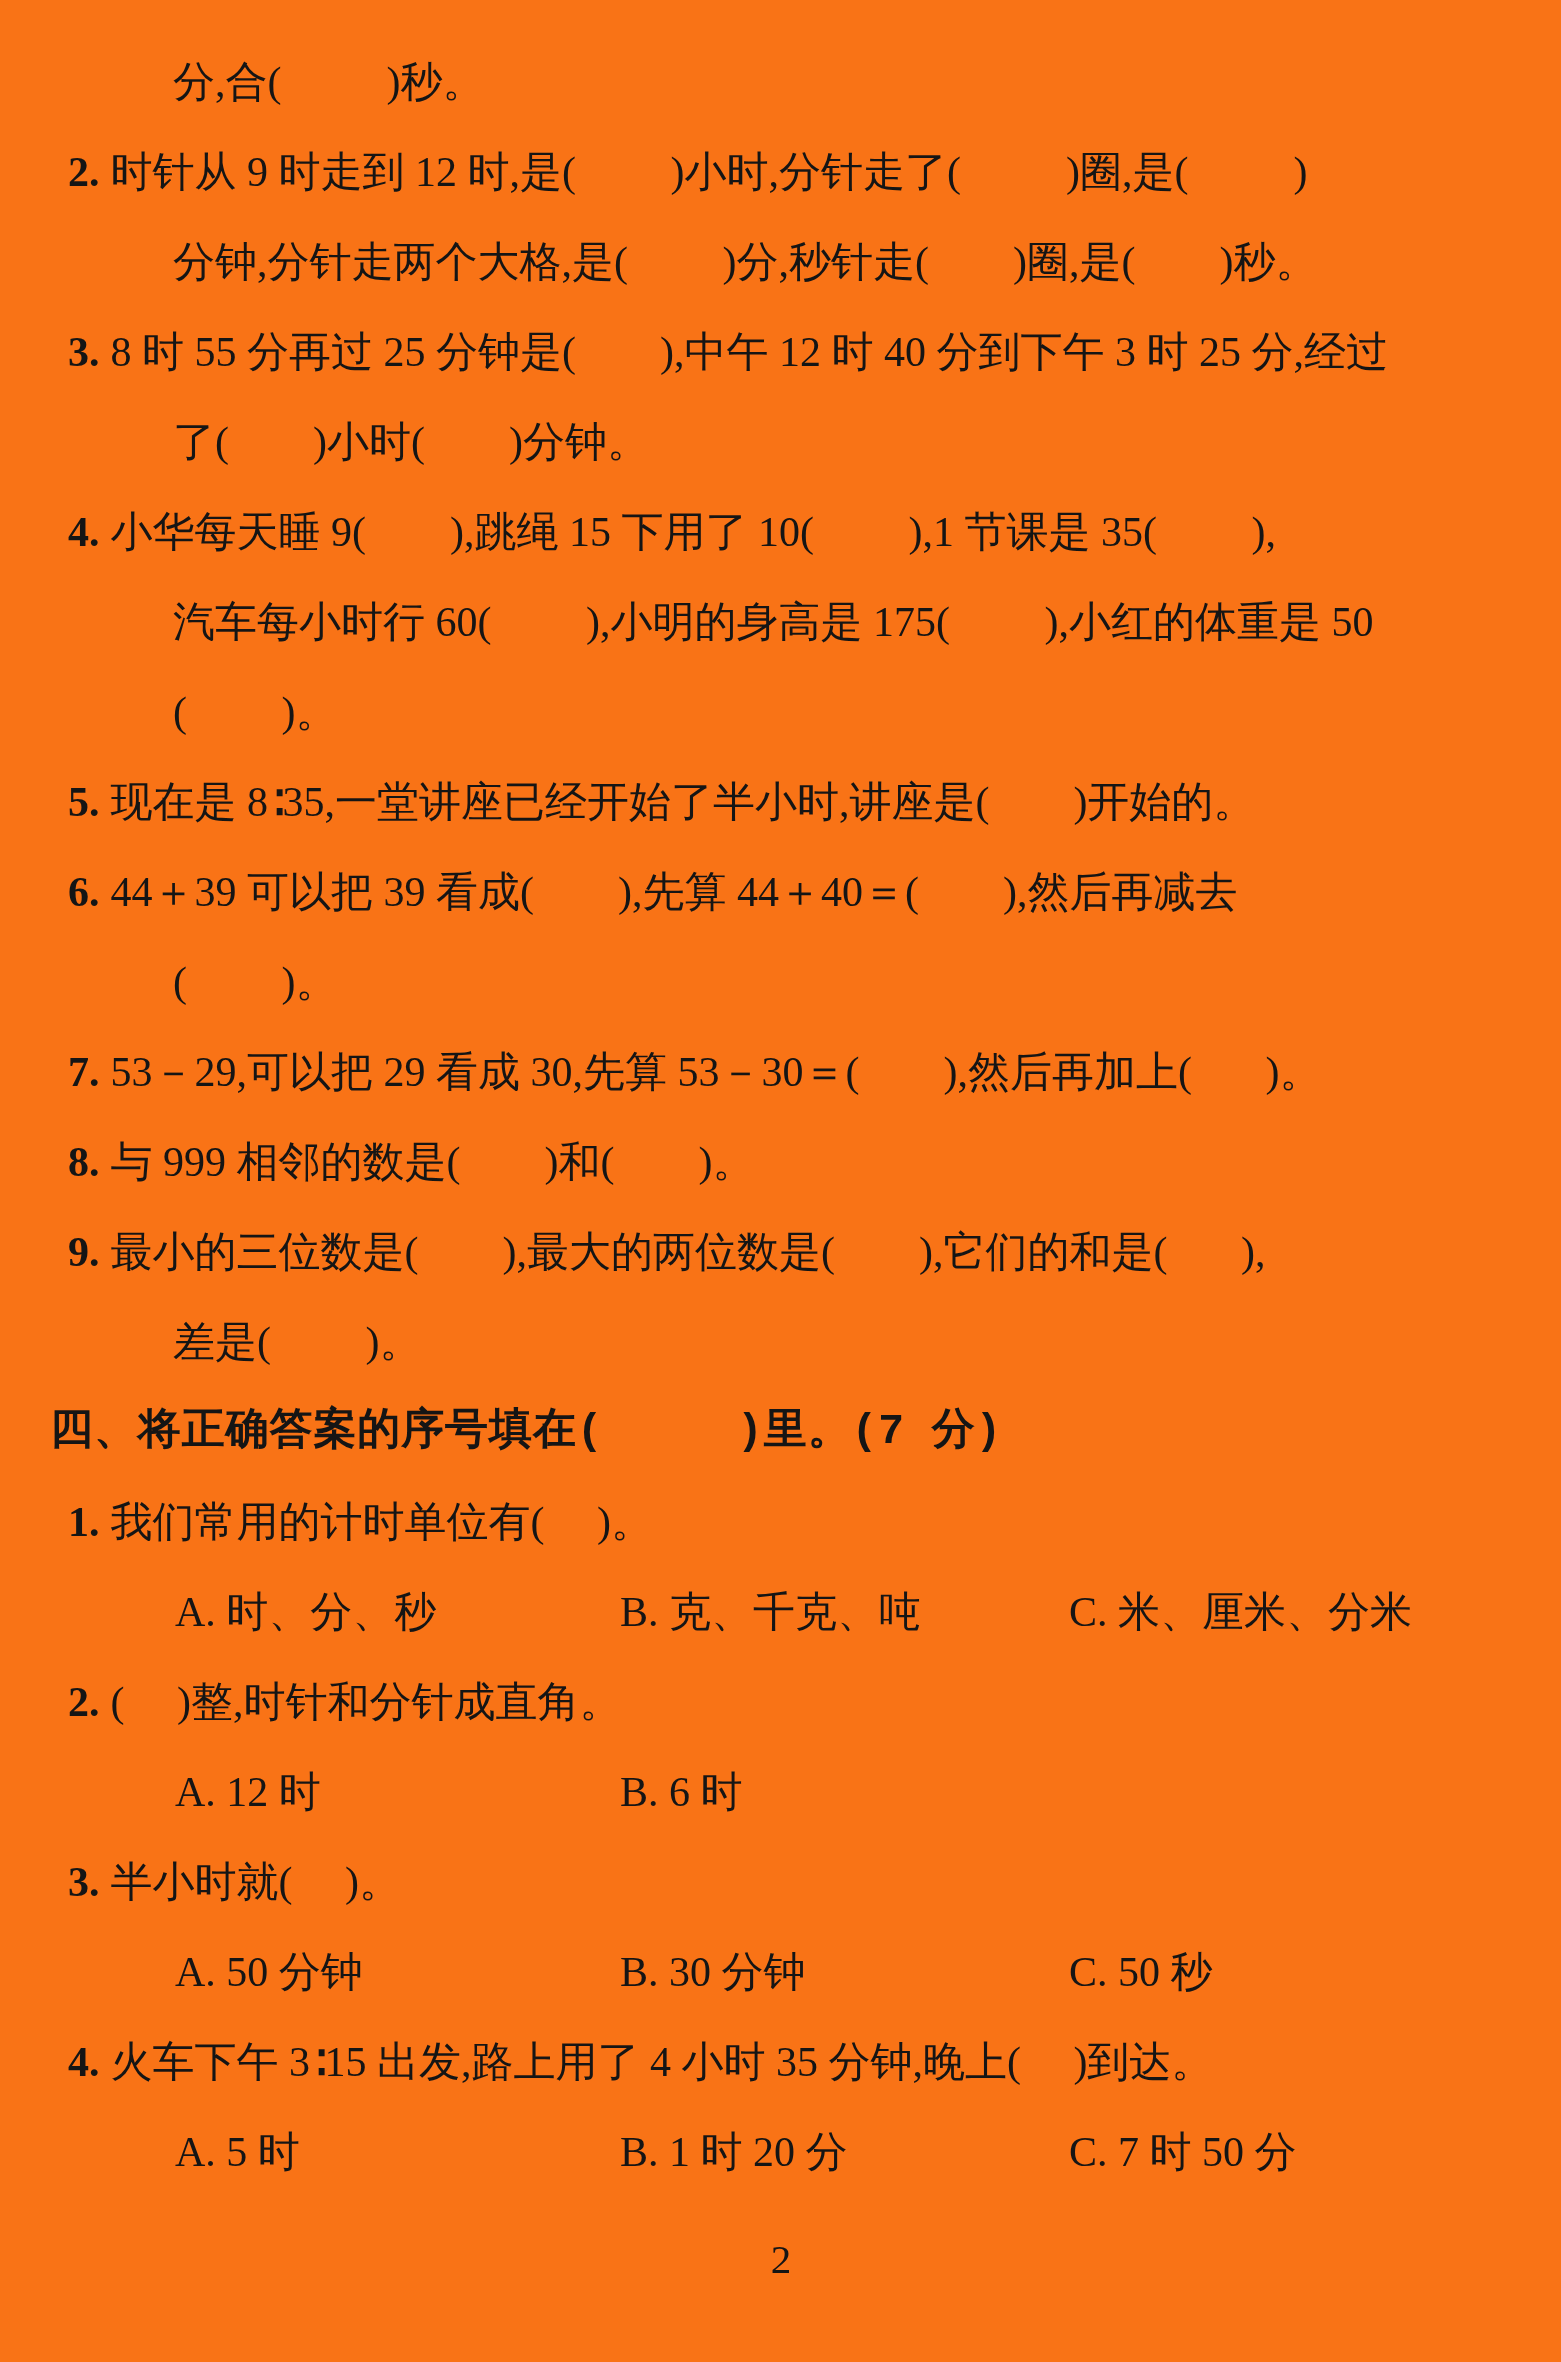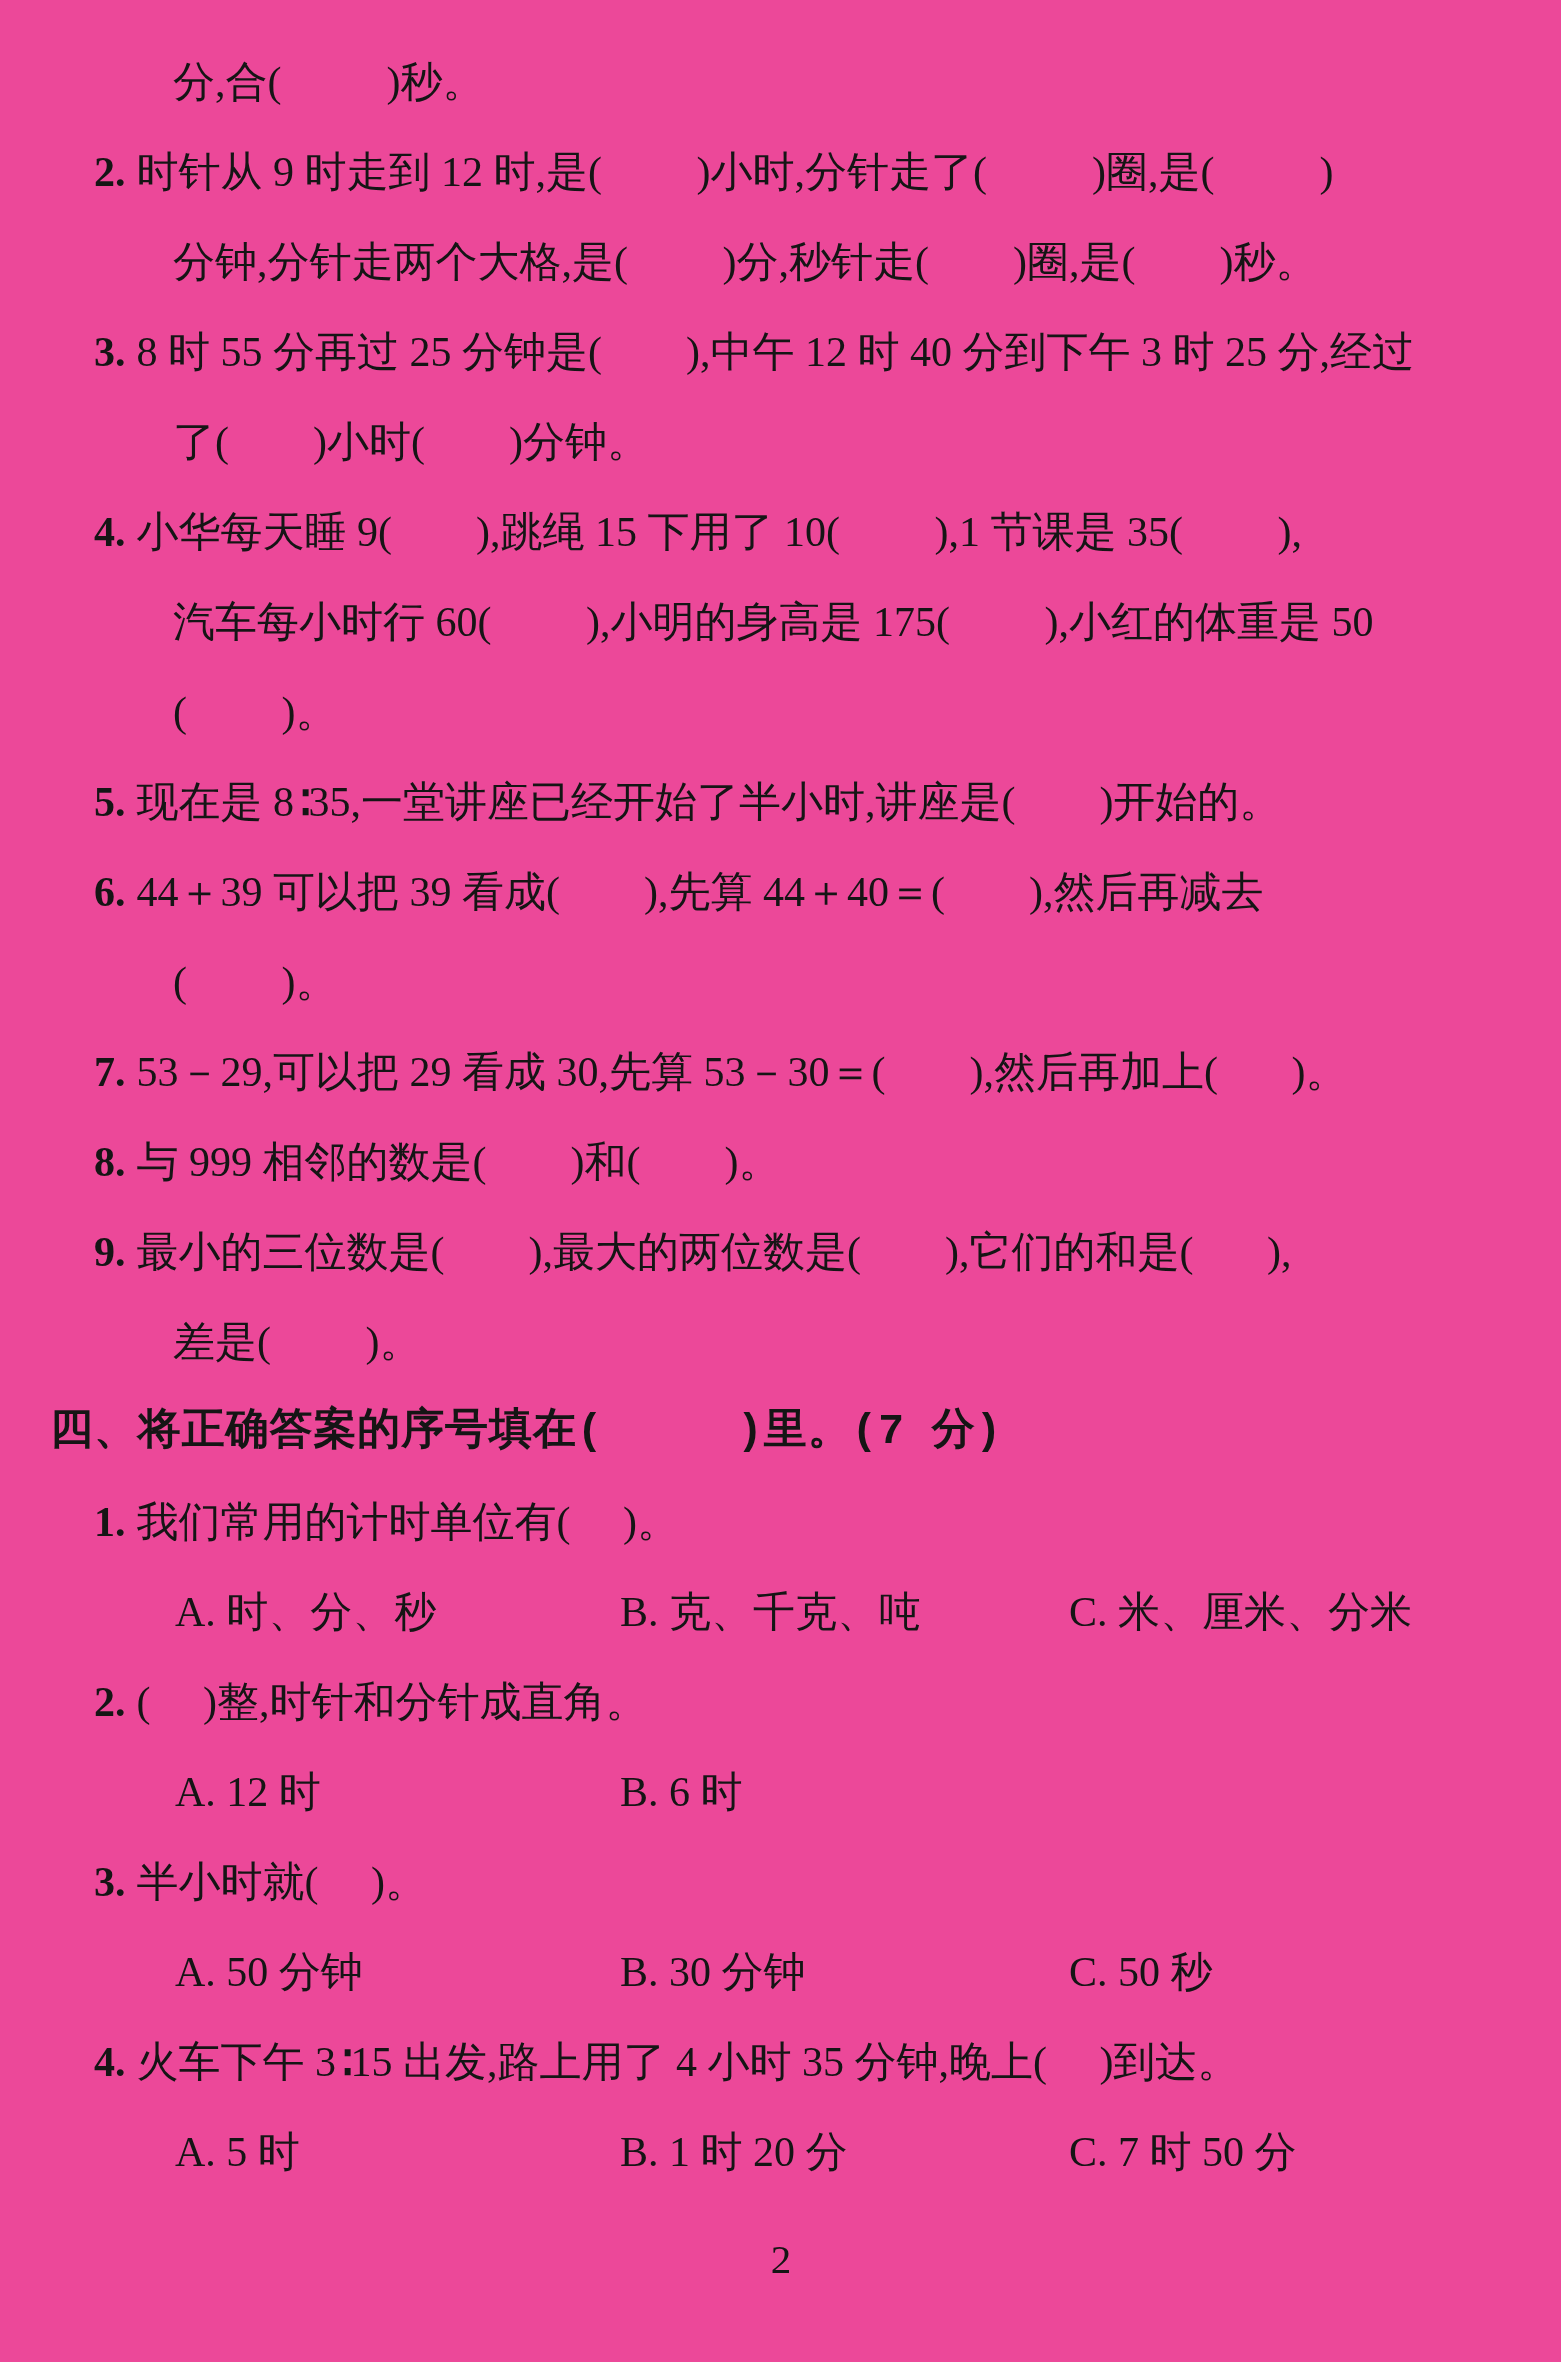--- a/index.html
+++ b/index.html
@@ -1,32 +1,32 @@
 <!DOCTYPE html>
 <html style="font-size:14.8px"><head>
 <meta charset="utf-8">
 <style>
   html,body{margin:0;padding:0;background:#e8e8e8;}
   .page{
     position:relative;
     width:1562px;height:2363px;
     margin:0 auto;
-    background:#ec4899;
+    background:#f97316;
     color:#151515;
     font-family:"Liberation Serif","DejaVu Serif",serif;
     overflow:hidden;
   }
   .content{position:absolute;top:37px;left:0;width:100%;}
   .row{
     height:90px;
     line-height:90px;
     white-space:pre;
     font-size:42px;
   }
-  .q{padding-left:94px;}
+  .q{padding-left:68px;}
   .cont{padding-left:173px;}
   .num{font-weight:bold;margin-right:11px;}
   .mc-header{
     padding-left:50px;
     font-family:Liberation Mono, monospace;
     font-weight:bold;
     font-size:43px;
     letter-spacing:0.9px;
   }
   .opts{position:relative;text-align:right;}

